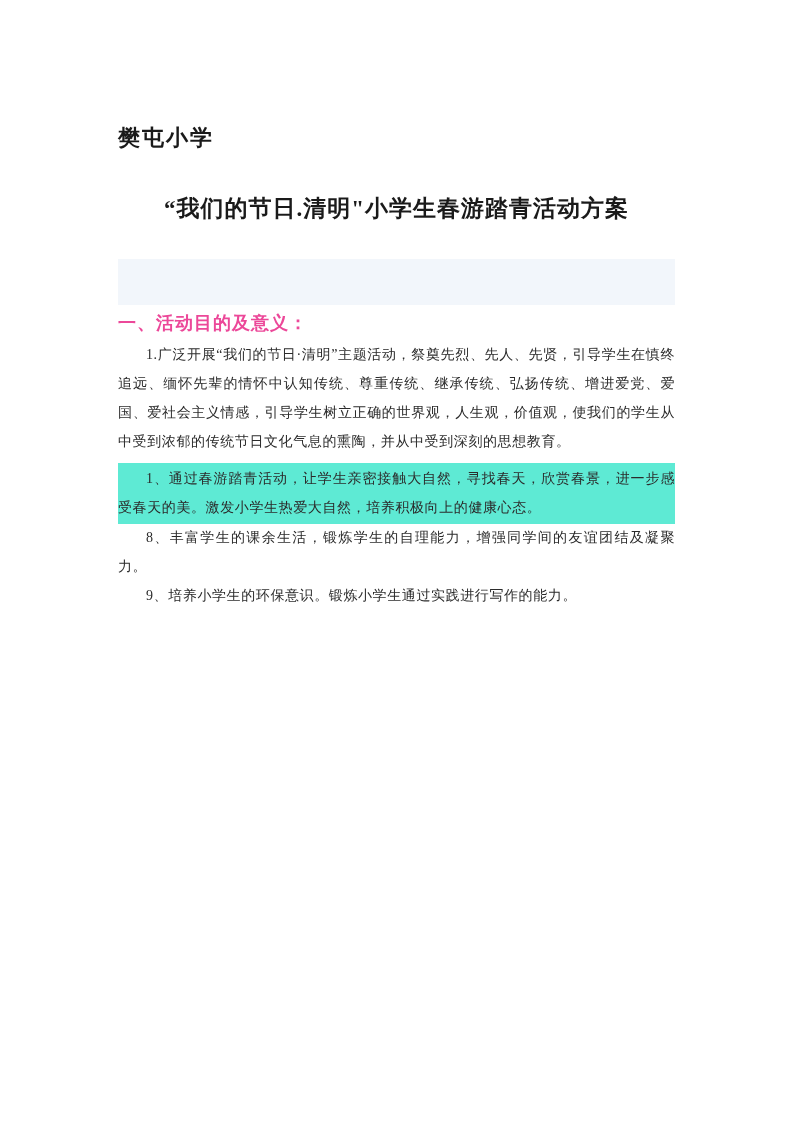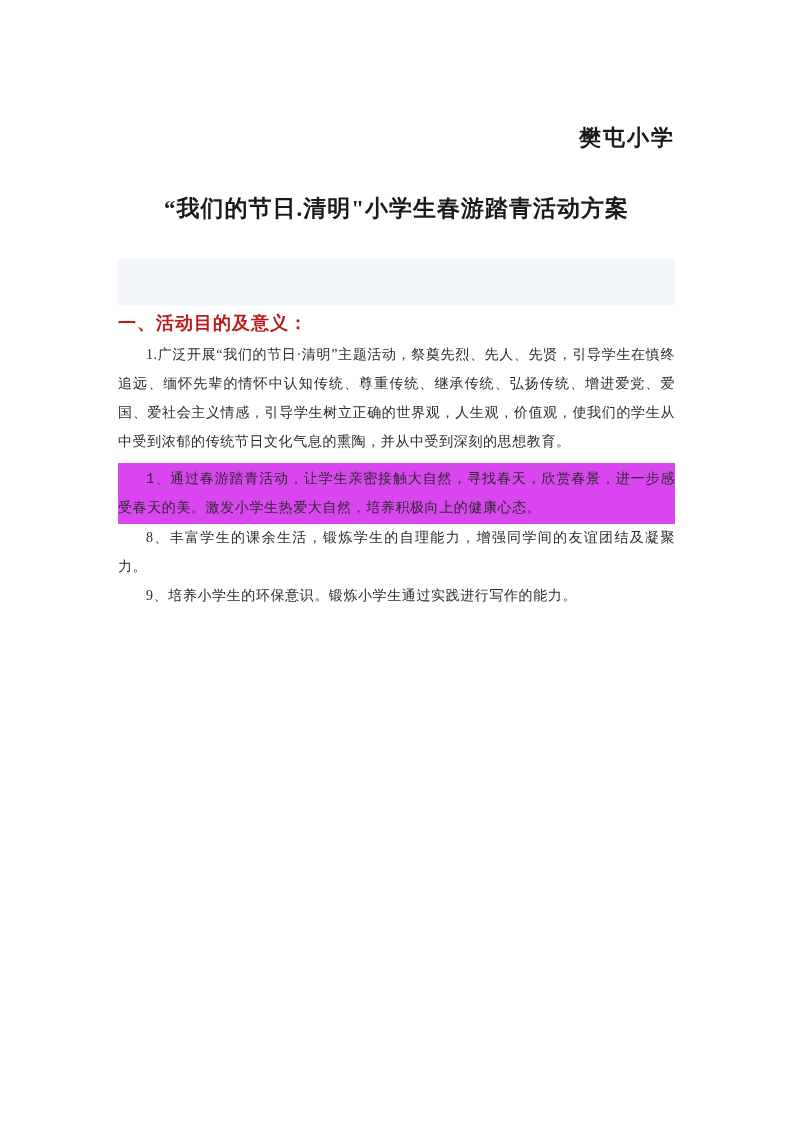--- a/index.html
+++ b/index.html
@@ -19,21 +19,21 @@
     position: absolute;
     left: 0;
     top: 0;
     width: 793px;
     height: 1122px;
     background: #ffffff;
     box-sizing: border-box;
     padding: 96px 118px 60px 118px;
   }
   .doc-title {
-    text-align: right;
+    text-align: left;
     font-size: 22px;
     font-weight: bold;
     letter-spacing: 2px;
     color: #1a1a1a;
     margin: 24px 0 0 0;
     line-height: 1.6;
   }
   .doc-subtitle {
     text-align: center;
     font-size: 23px;
@@ -45,40 +45,39 @@
   }
   .spacer-band {
     height: 46px;
     background: #f2f6fb;
     margin-top: 30px;
   }
   .section-heading {
     font-size: 18px;
     font-weight: bold;
     letter-spacing: 1px;
-    color: #b91c1c;
+    color: #ec4899;
     line-height: 2.0;
     margin: 0;
   }
   p.body-text {
     font-size: 14px;
     line-height: 2.06;
     letter-spacing: 0.6px;
     margin: 0;
     text-align: justify;
     text-justify: inter-ideograph;
     color: #2b2b2b;
   }
   .indent2 {
     text-indent: 2em;
   }
   .block-shade {
-    background: #d946ef;
+    background: #5eead4;
     padding: 2px 0;
-    font-family: Liberation Mono, monospace;
   }
   .gap-sm { height: 6px; }
 </style>
 </head>
 <body>
 
 <div class="page">
 
   <h1 class="doc-title">樊屯小学</h1>
 

